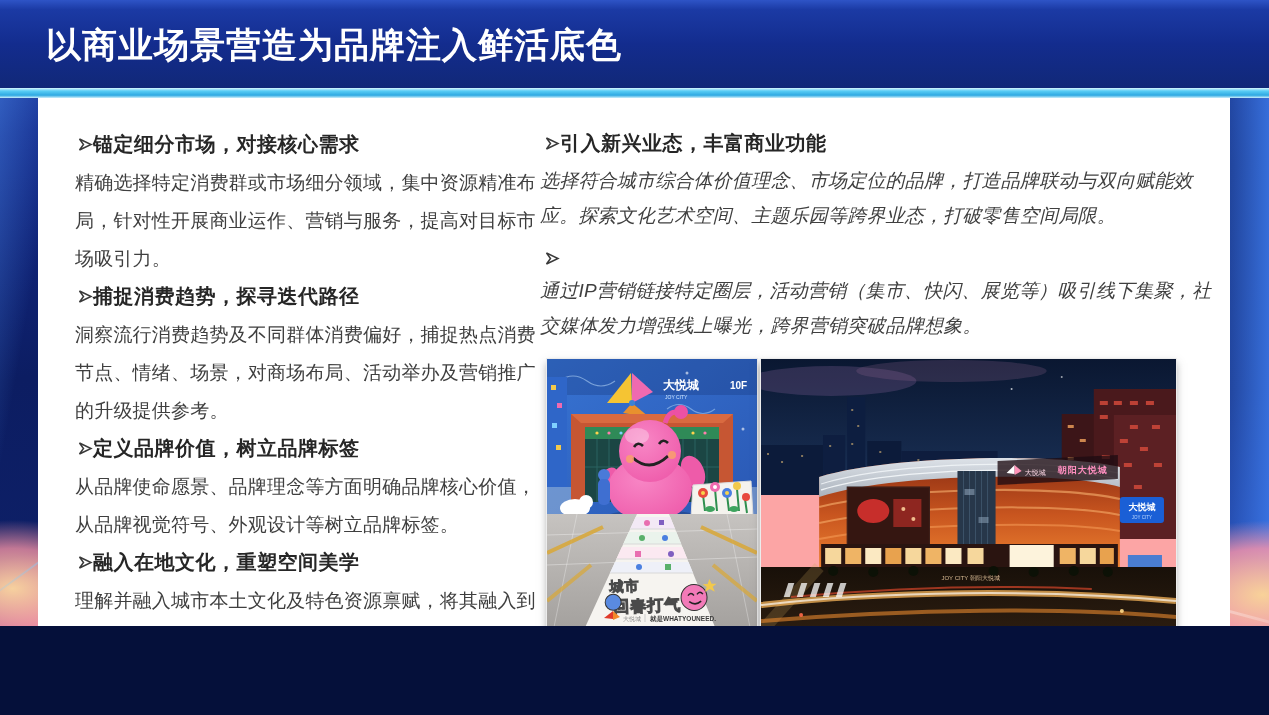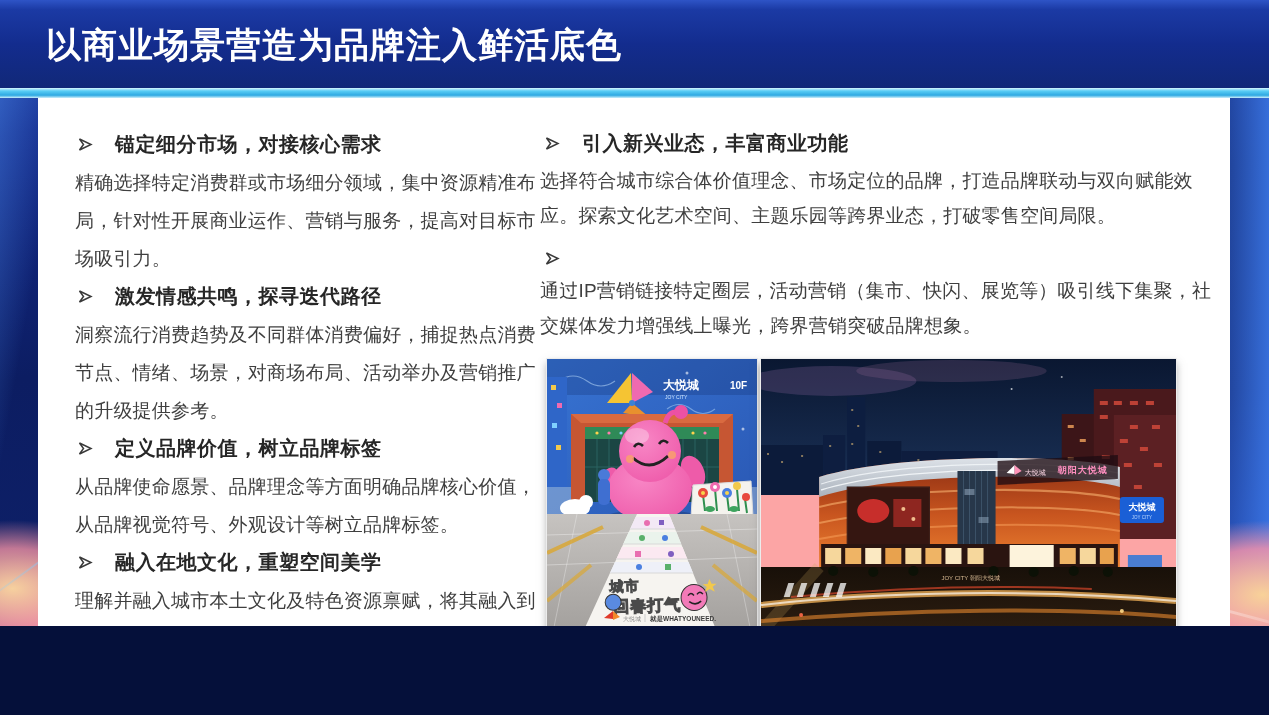--- a/index.html
+++ b/index.html
@@ -35,26 +35,26 @@
       font-weight:bold;color:#ffffff;letter-spacing:1px;}
   .cyan-stripe{position:absolute;left:0;top:88px;width:100%;height:10px;
       background:linear-gradient(180deg,#d9f6fd 0%,#59cdf5 30%,#2fa9e2 72%,#cdeffb 100%);}
 
   .card{position:absolute;left:38px;top:98px;width:1192px;height:617px;background:#ffffff;
       -webkit-mask-image:linear-gradient(to bottom,#000 0%,#000 91%,rgba(0,0,0,.85) 94%,rgba(0,0,0,0) 100%);
       mask-image:linear-gradient(to bottom,#000 0%,#000 91%,rgba(0,0,0,.85) 94%,rgba(0,0,0,0) 100%);}
   .col{position:absolute;}
   .col-left{left:37px;top:33px;width:462px;}
   .col-right{left:502px;top:32px;width:676px;}
-  .sec-h{display:flex;align-items:center;gap:22px;margin:0 0 7px;padding-left:3px;
+  .sec-h{display:flex;align-items:center;gap:0;margin:0 0 7px;padding-left:3px;
       font-size:20px;line-height:26px;font-weight:bold;color:#262626;letter-spacing:.5px;}
   .col-right .sec-h{padding-left:5px;}
   .bullet{display:inline-flex;flex:0 0 auto;}
   .sec-p{margin:0 0 5px;font-size:19px;line-height:38px;color:#3f3f3f;letter-spacing:.2px;}
-  .col-right .sec-p{line-height:35px;margin:0 0 18px;}
+  .col-right .sec-p{line-height:35px;margin:0 0 18px;font-style:italic;}
 
   .photo{position:absolute;top:261px;box-shadow:0 4px 8px rgba(80,80,80,.5);outline:1px solid #ececec;background:#fca5a5;}
   .photo-left{left:509px;width:210px;height:273px;}
   .photo-right{left:723px;width:415px;height:273px;}
   .photo svg{display:block;width:100%;height:100%;}
   figure{margin:0;}
   svg text{font-family:"Liberation Sans","DejaVu Sans",sans-serif;}
 </style>
 </head>
 <body>
@@ -87,21 +87,21 @@
         </h3>
         <p class="sec-p">精确选择特定消费群或市场细分领域，集中资源精准布局，针对性开展商业运作、营销与服务，提高对目标市场吸引力。</p>
       </div>
       <div class="sec">
         <h3 class="sec-h">
           <span class="bullet">
             <svg width="15" height="15" viewBox="0 0 15 15">
                 <path d="M1.5,2 L13,7.5 L1.5,13 L5.5,7.5 Z" fill="none" stroke="#3a3a3a" stroke-width="1.5"></path>
               </svg>
           </span>
-          <span>激发情感共鸣，探寻迭代路径</span>
+          <span>捕捉消费趋势，探寻迭代路径</span>
         </h3>
         <p class="sec-p">洞察流行消费趋势及不同群体消费偏好，捕捉热点消费节点、情绪、场景，对商场布局、活动举办及营销推广的升级提供参考。</p>
       </div>
       <div class="sec">
         <h3 class="sec-h">
           <span class="bullet">
             <svg width="15" height="15" viewBox="0 0 15 15">
                 <path d="M1.5,2 L13,7.5 L1.5,13 L5.5,7.5 Z" fill="none" stroke="#3a3a3a" stroke-width="1.5"></path>
               </svg>
           </span>

